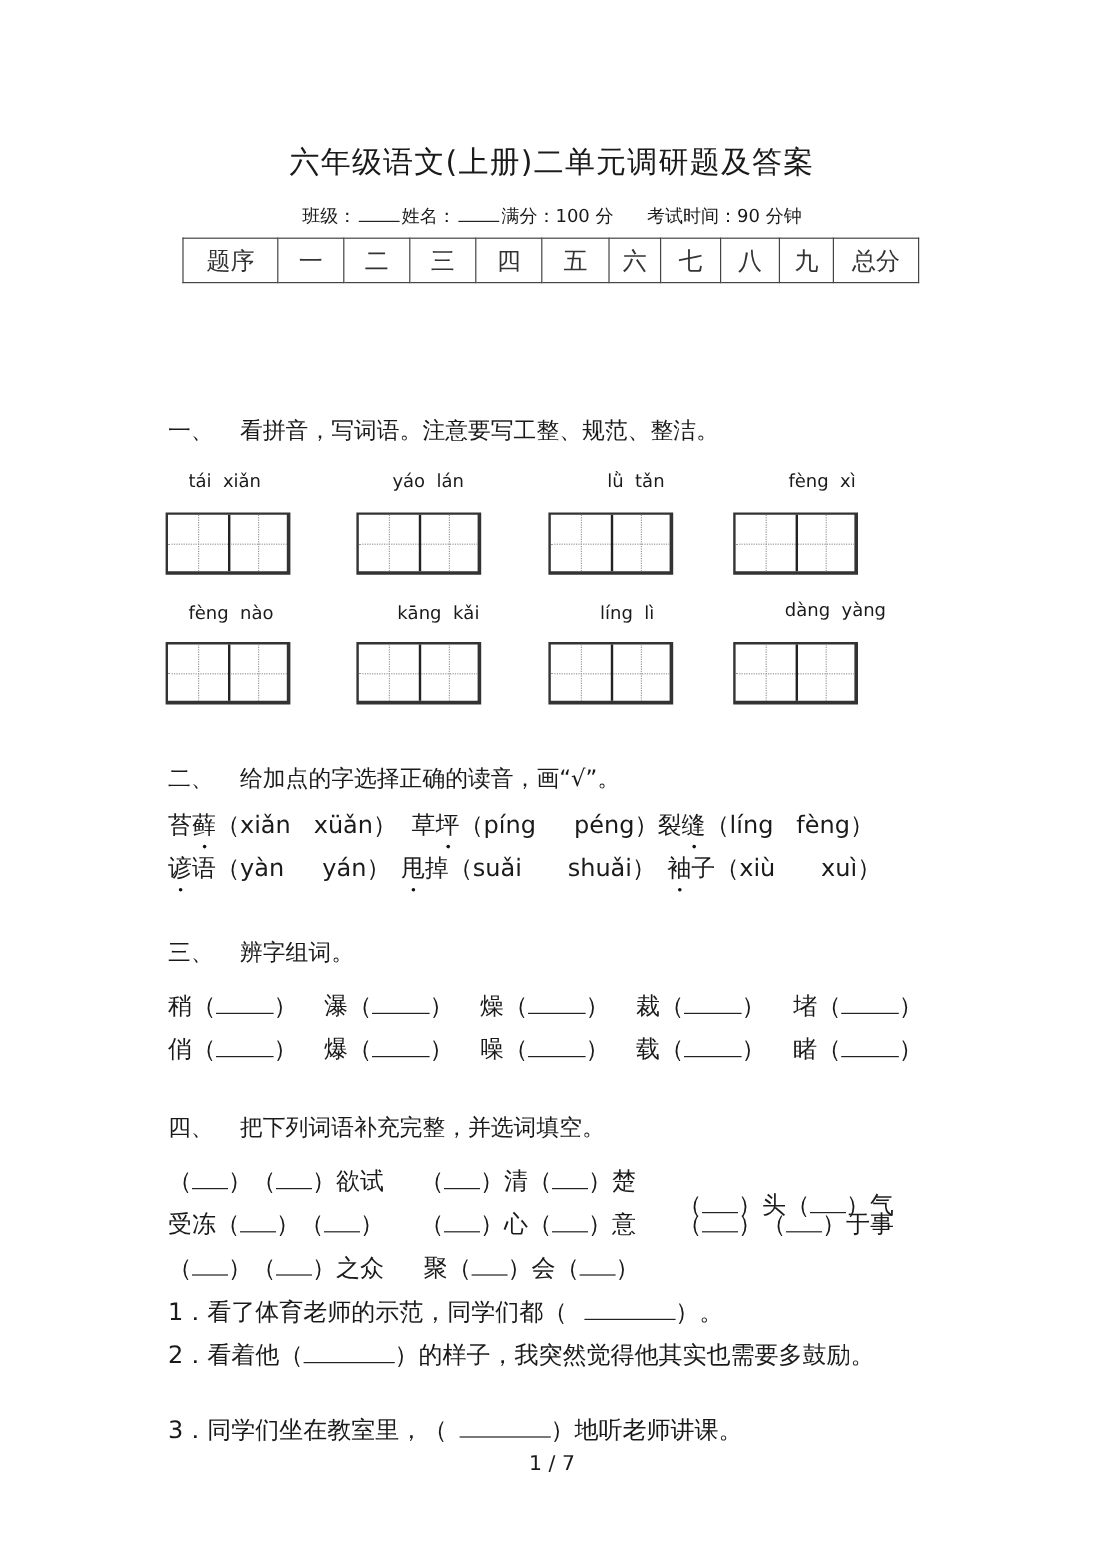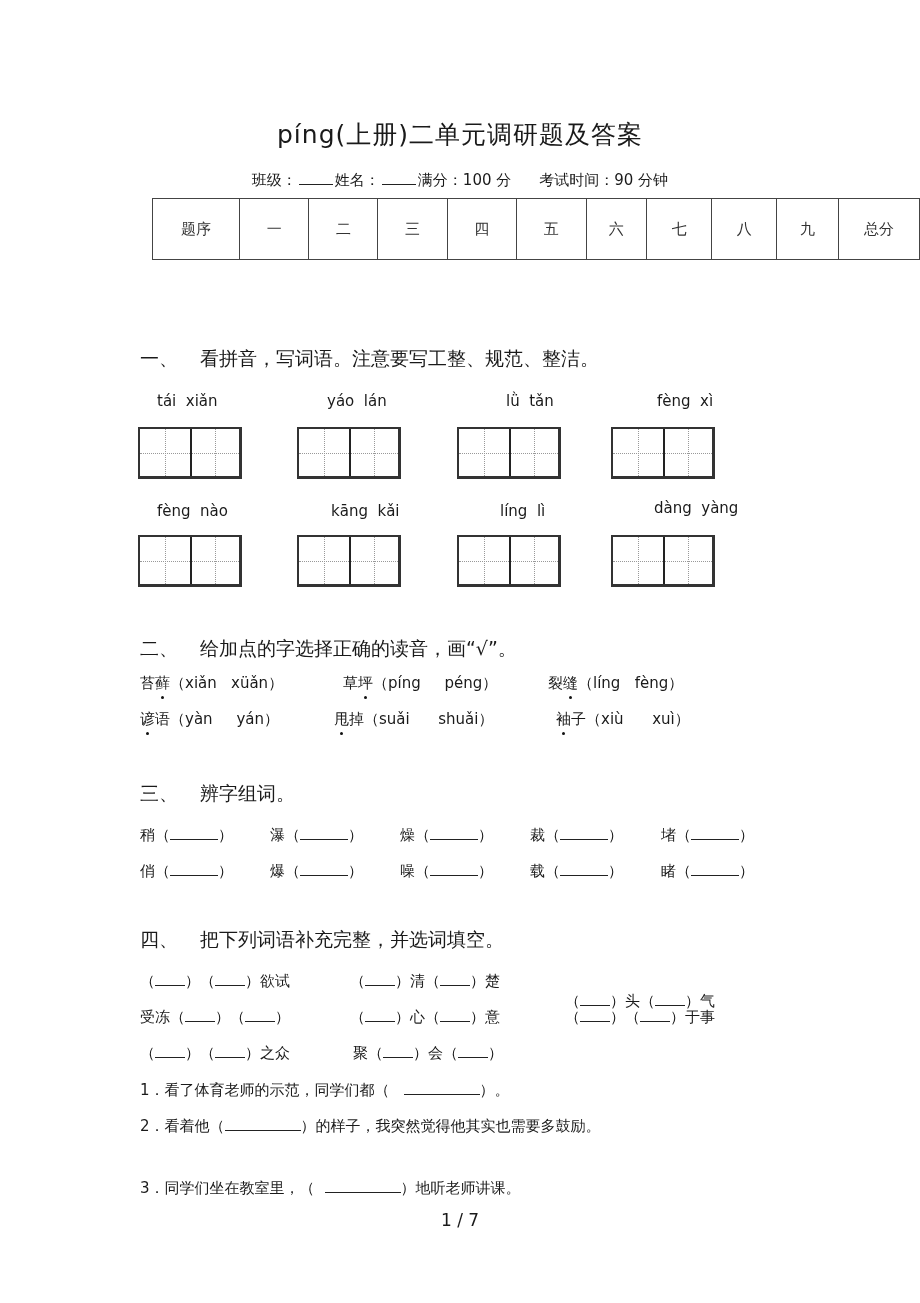--- a/index.html
+++ b/index.html
@@ -4,39 +4,39 @@
 <style>
   html, body { margin: 0; padding: 0; background: #ffffff; }
   body { width: 920px; height: 1303px; position: relative; overflow: hidden;
          font-family: "DejaVu Sans", "Liberation Sans", sans-serif; color: #1a1a1a; }
   .abs { position: absolute; }
   .title { left: 0; width: 920px; top: 118px; text-align: center; font-size: 25px; letter-spacing: 1px; }
   .info { left: 0; width: 920px; top: 170px; text-align: center; font-size: 15px; }
   .info .blank { display: inline-block; width: 34px; border-bottom: 1px solid #222; margin: 0 2px; height: 14px; vertical-align: baseline; }
   .info .gap { display: inline-block; width: 28px; }
   table.score { position: absolute; left: 152px; top: 198px; border-collapse: collapse; }
-  table.score td { border: 1.5px solid #444; height: 36px; text-align: center; font-size: 15px; color: #333; padding: 12px; }
+  table.score td { border: 1.5px solid #444; height: 36px; text-align: center; font-size: 20px; color: #333; padding: 0; }
   .sec-title { font-size: 19px; left: 140px; }
   .sec-title .num { display: inline-block; width: 60px; }
   .py { font-size: 15px; top: 0; white-space: pre; }
   .grid2 { position: absolute; width: 104px; height: 52px; border: 2px solid #333; border-bottom-width: 3px; border-right-width: 3px; display: flex; box-sizing: border-box; }
   .cell { position: relative; width: 50%; height: 100%; box-sizing: border-box; }
   .cell + .cell { border-left: 2px solid #222; }
   .cell::before { content: ""; position: absolute; left: 0; right: 0; top: 50%; border-top: 1px dotted #999; }
   .cell::after { content: ""; position: absolute; top: 0; bottom: 0; left: 50%; border-left: 1px dotted #999; }
-  .row-text { font-size: 15px; white-space: pre; }
+  .row-text { font-size: 20px; white-space: pre; }
   .dot { position: relative; display: inline-block; }
   .dot::after { content: ""; position: absolute; left: 50%; bottom: -6px; width: 3px; height: 3px; margin-left: -1.5px; background: #111; border-radius: 50%; }
   .ul { display: inline-block; border-bottom: 1px solid #222; height: 14px; vertical-align: baseline; }
   .footer { left: 0; width: 920px; top: 1210px; text-align: center; font-size: 17px; }
 </style>
 </head>
 <body>
 
-<div class="abs title">píng(上册)二单元调研题及答案</div>
+<div class="abs title">六年级语文(上册)二单元调研题及答案</div>
 <div class="abs info">
   <span>班级：</span><span class="blank"></span><span>姓名：</span><span class="blank"></span><span>满分：</span><span>100 分</span><span class="gap"></span><span>考试时间：</span><span>90 分钟</span>
 </div>
 
 <table class="score">
   <tbody>
       <tr>
     <td style="width:78px">题序</td>
     <td style="width:54px">一</td>
     <td style="width:54px">二</td>

